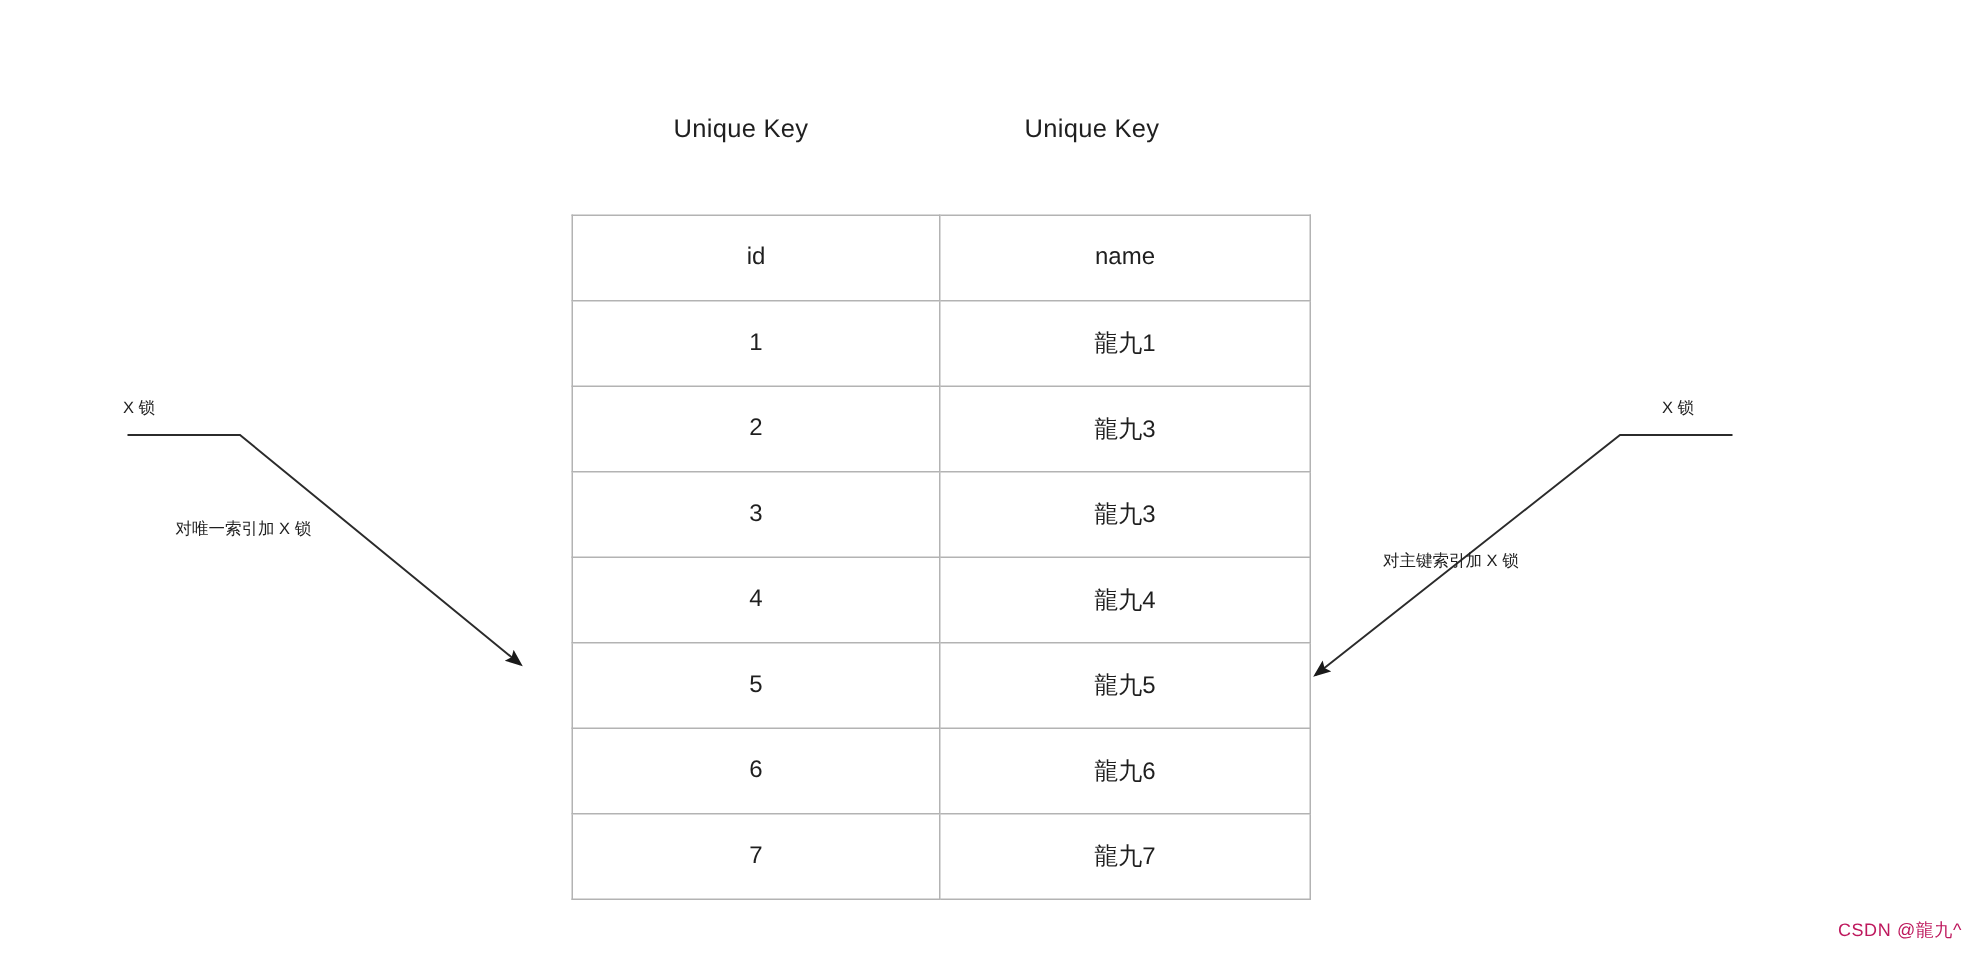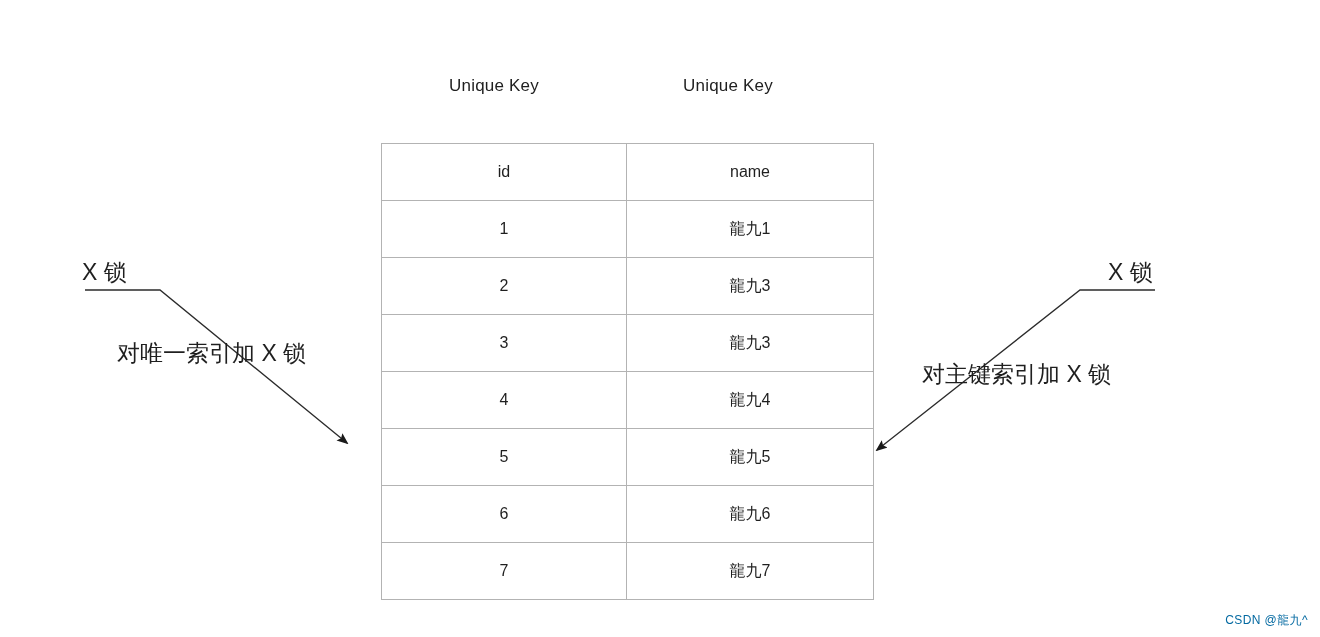--- a/index.html
+++ b/index.html
@@ -51,21 +51,21 @@
     font-size: 16px;
     color: #1f1f1f;
     padding: 0;
   }
   #data-table td.col-id { width: 244px; }
   #data-table td.col-name { width: 246px; }
 
   
   .annot {
     position: absolute;
-    font-size: 23px;
+    font-size: 11px;
     line-height: 20px;
     color: #1f1f1f;
     white-space: nowrap;
   }
   #lock-label-left  { left: 82px;  top: 262px; }
   #lock-label-right { left: 1108px; top: 262px; }
   #note-left  { left: 117px; top: 343px; }
   #note-right { left: 922px; top: 364px; }
 
   
@@ -76,21 +76,21 @@
     height: 637px;
     pointer-events: none;
   }
 
   
   #watermark {
     position: absolute;
     right: 12px;
     bottom: 8px;
     font-size: 12px;
-    color: #0369a1;
+    color: #be185d;
     letter-spacing: 0.4px;
     white-space: nowrap;
   }
 </style>
 </head>
 <body>
 
 <div id="canvas">
 
   <div class="col-caption" id="caption-unique">Unique Key</div>

